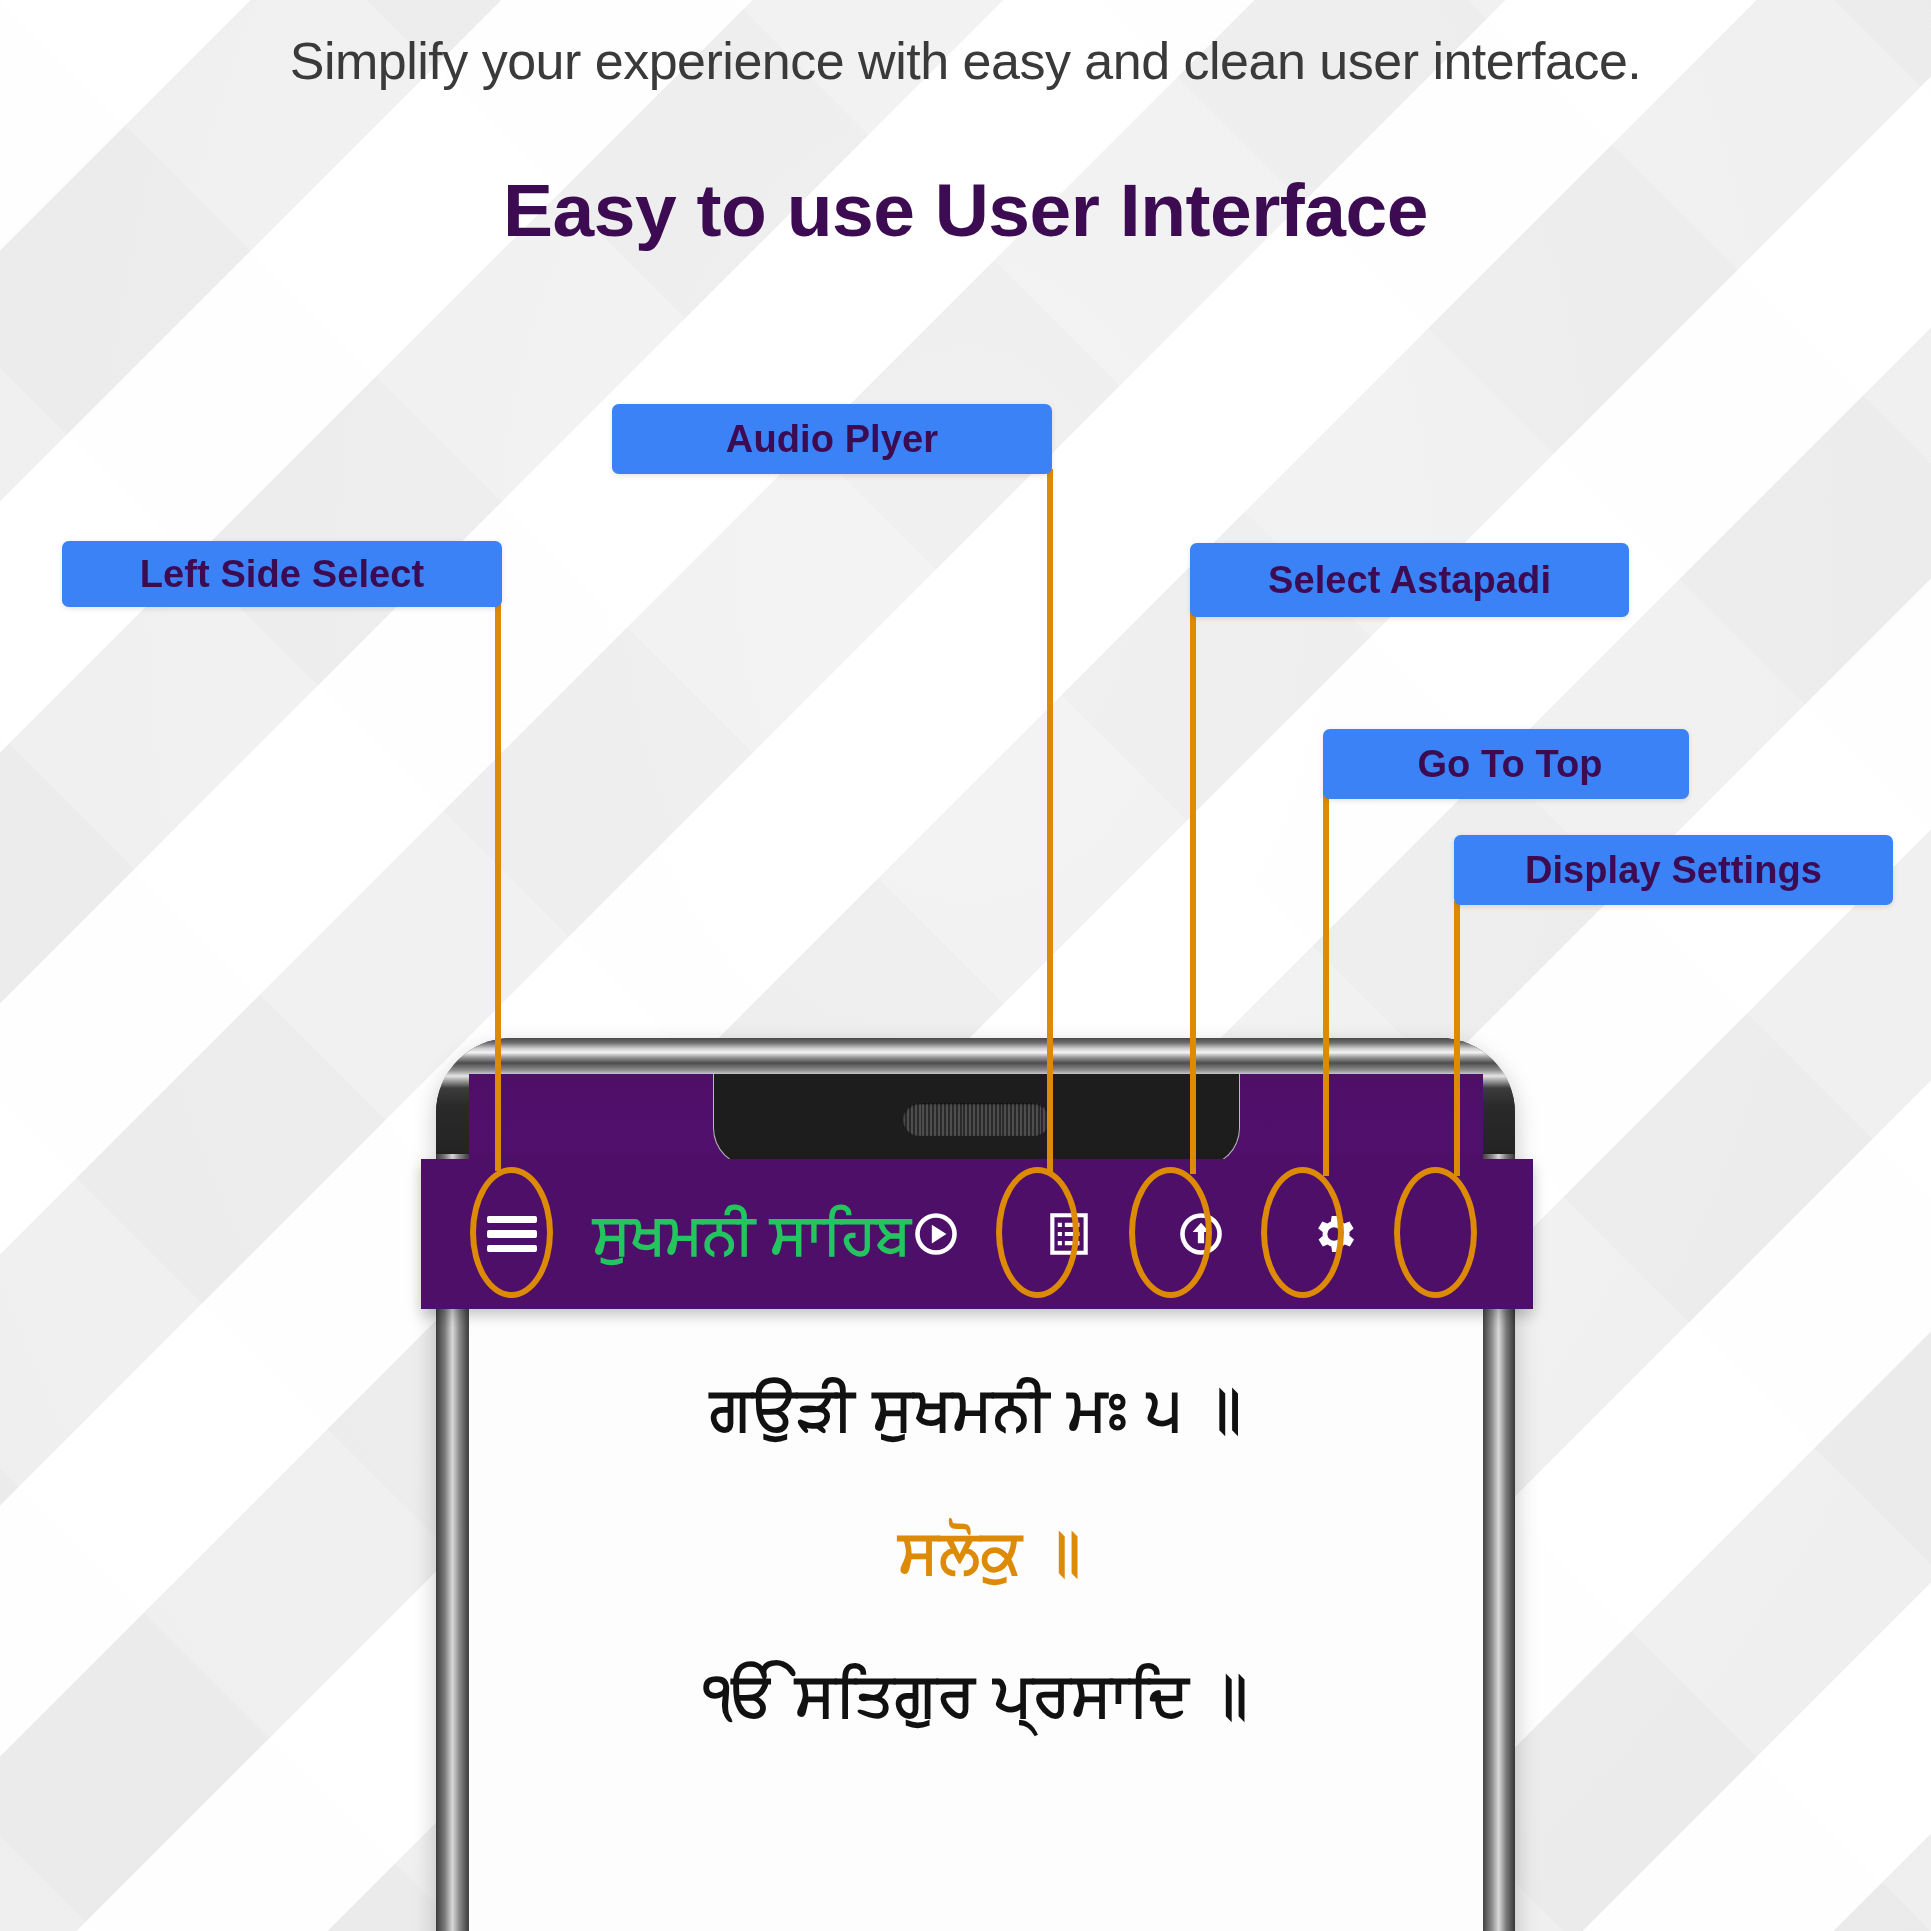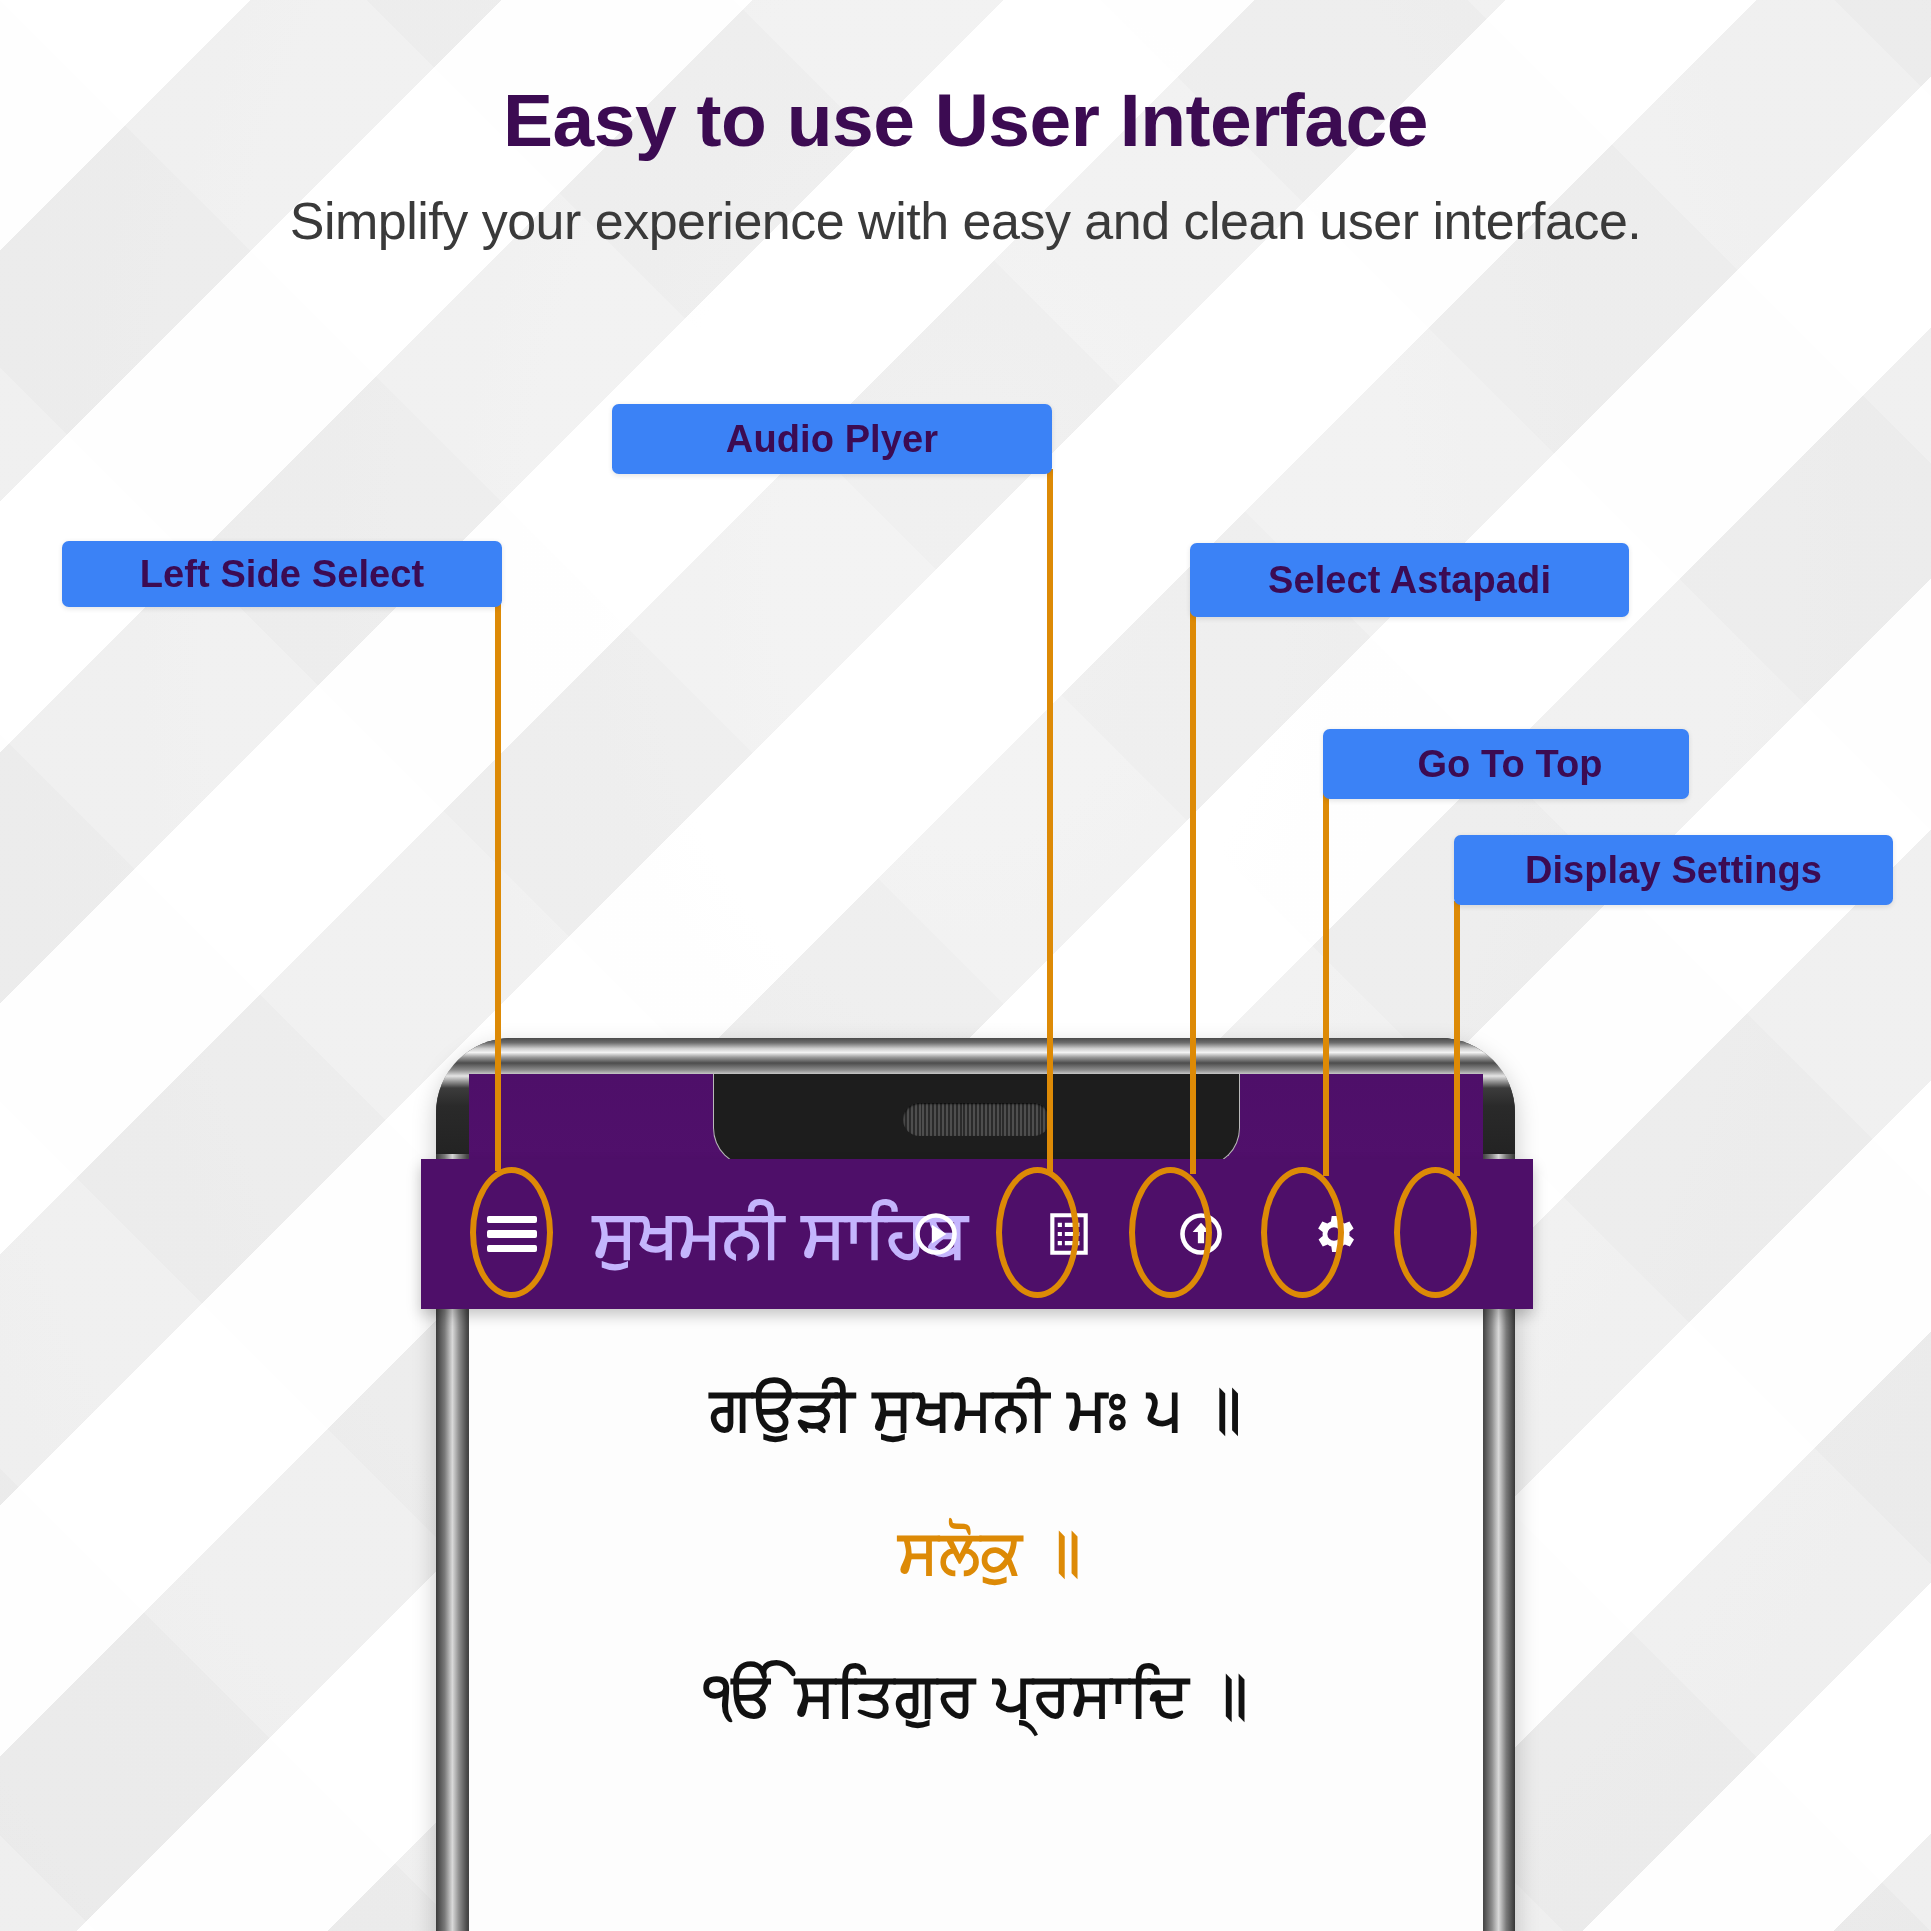--- a/index.html
+++ b/index.html
@@ -112,21 +112,21 @@
   #appbar{
     position:absolute;
     left:421px; top:1159px;
     width:1112px; height:150px;
     background:#4E0F69;
     z-index:5;
     display:flex; align-items:center;
     box-shadow:0 6.8px 13.5px rgba(0,0,0,.22);
   }
   #appbar-title{
-    color:#c4b5fd; font-size:66px; font-weight:bold;
+    color:#22c55e; font-size:56px; font-weight:bold;
     margin-left:172px;
     font-family:"Liberation Sans","DejaVu Sans",sans-serif;
     white-space:nowrap;
     text-align:right;
   }
   .icon-btn{
     position:absolute; top:50%; transform:translateY(-50%);
     width:50px; height:50px;
     display:flex; align-items:center; justify-content:center;
   }
@@ -157,22 +157,22 @@
     margin-bottom:83px; letter-spacing:1px;
   }
   .gurmukhi-line.accent{ color:#DD8A06;padding-left:28px; }
 </style>
 </head>
 <body>
 
 <div id="bg-texture"></div>
 
 <div id="headings">
+  <div id="page-subtitle">Simplify your experience with easy and clean user interface.</div>
   <div id="page-title">Easy to use User Interface</div>
-  <div id="page-subtitle">Simplify your experience with easy and clean user interface.</div>
 </div>
 
 <div class="callout" style="left:62px; top:541px; width:440px; height:66px;">Left Side Select</div>
 <div class="lead" style="left:495px; top:601px; height:570px;"></div>
 
 <div class="callout" style="left:612px; top:404px; width:440px; height:70px;">Audio Plyer</div>
 <div class="lead" style="left:1047px; top:469px; height:705px;"></div>
 
 <div class="callout" style="left:1190px; top:543px; width:439px; height:74px;">Select Astapadi</div>
 <div class="lead" style="left:1190px; top:608px; height:566px;"></div>

